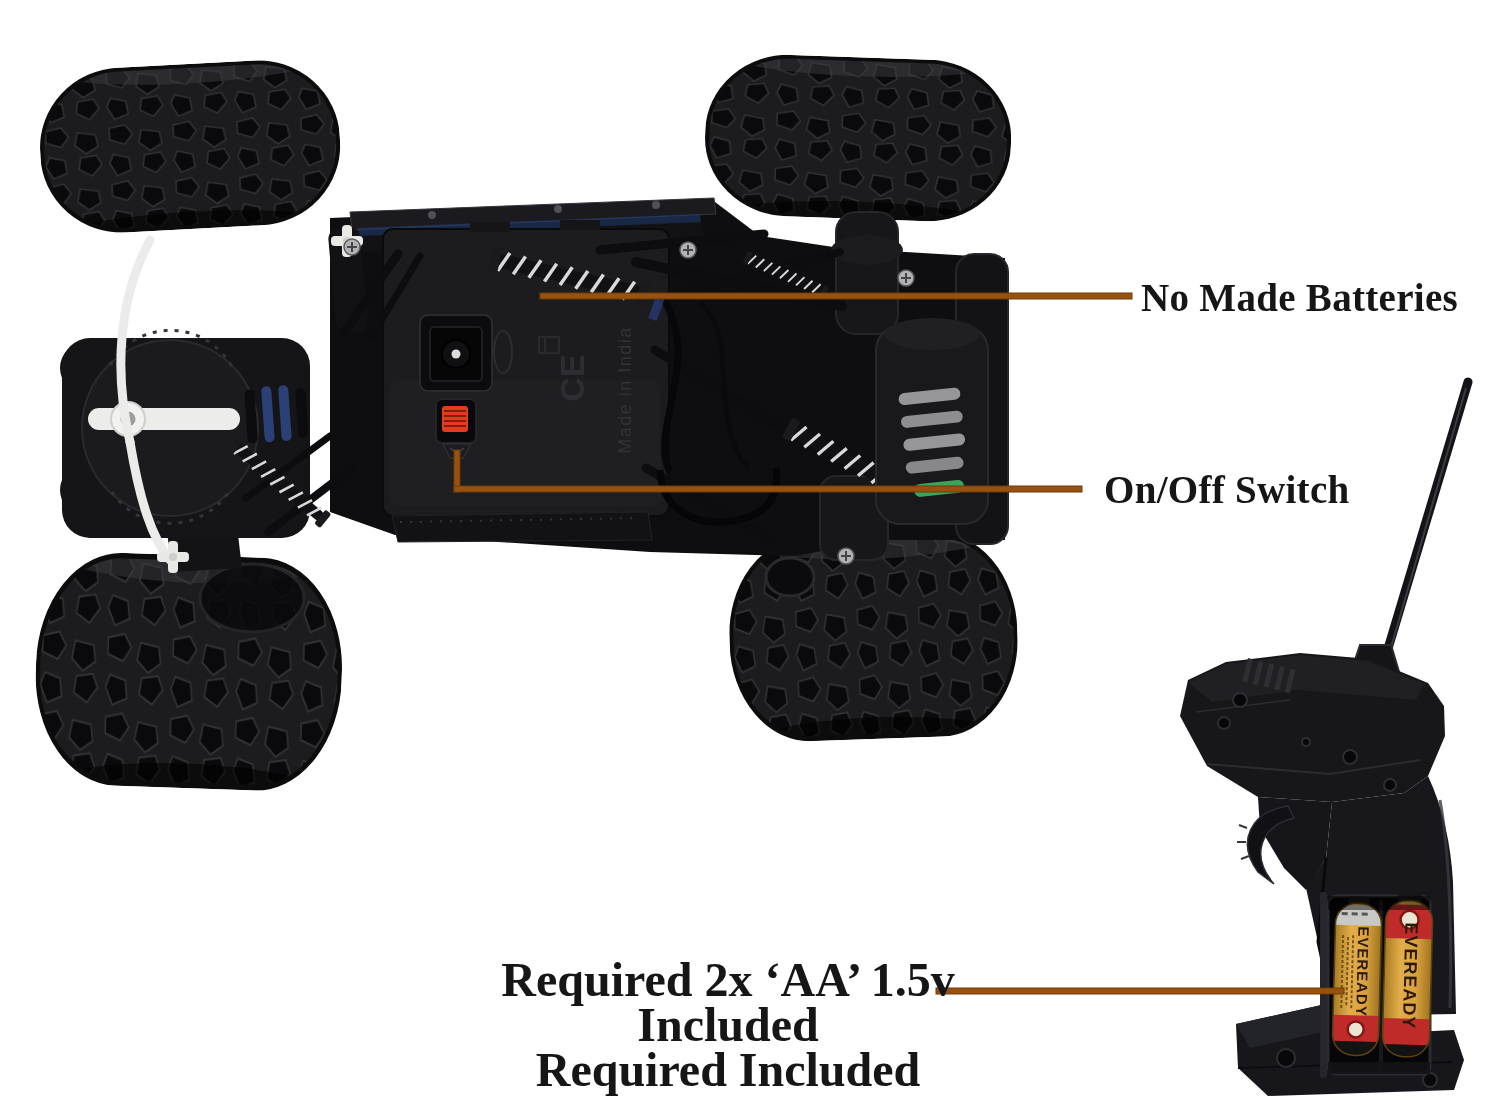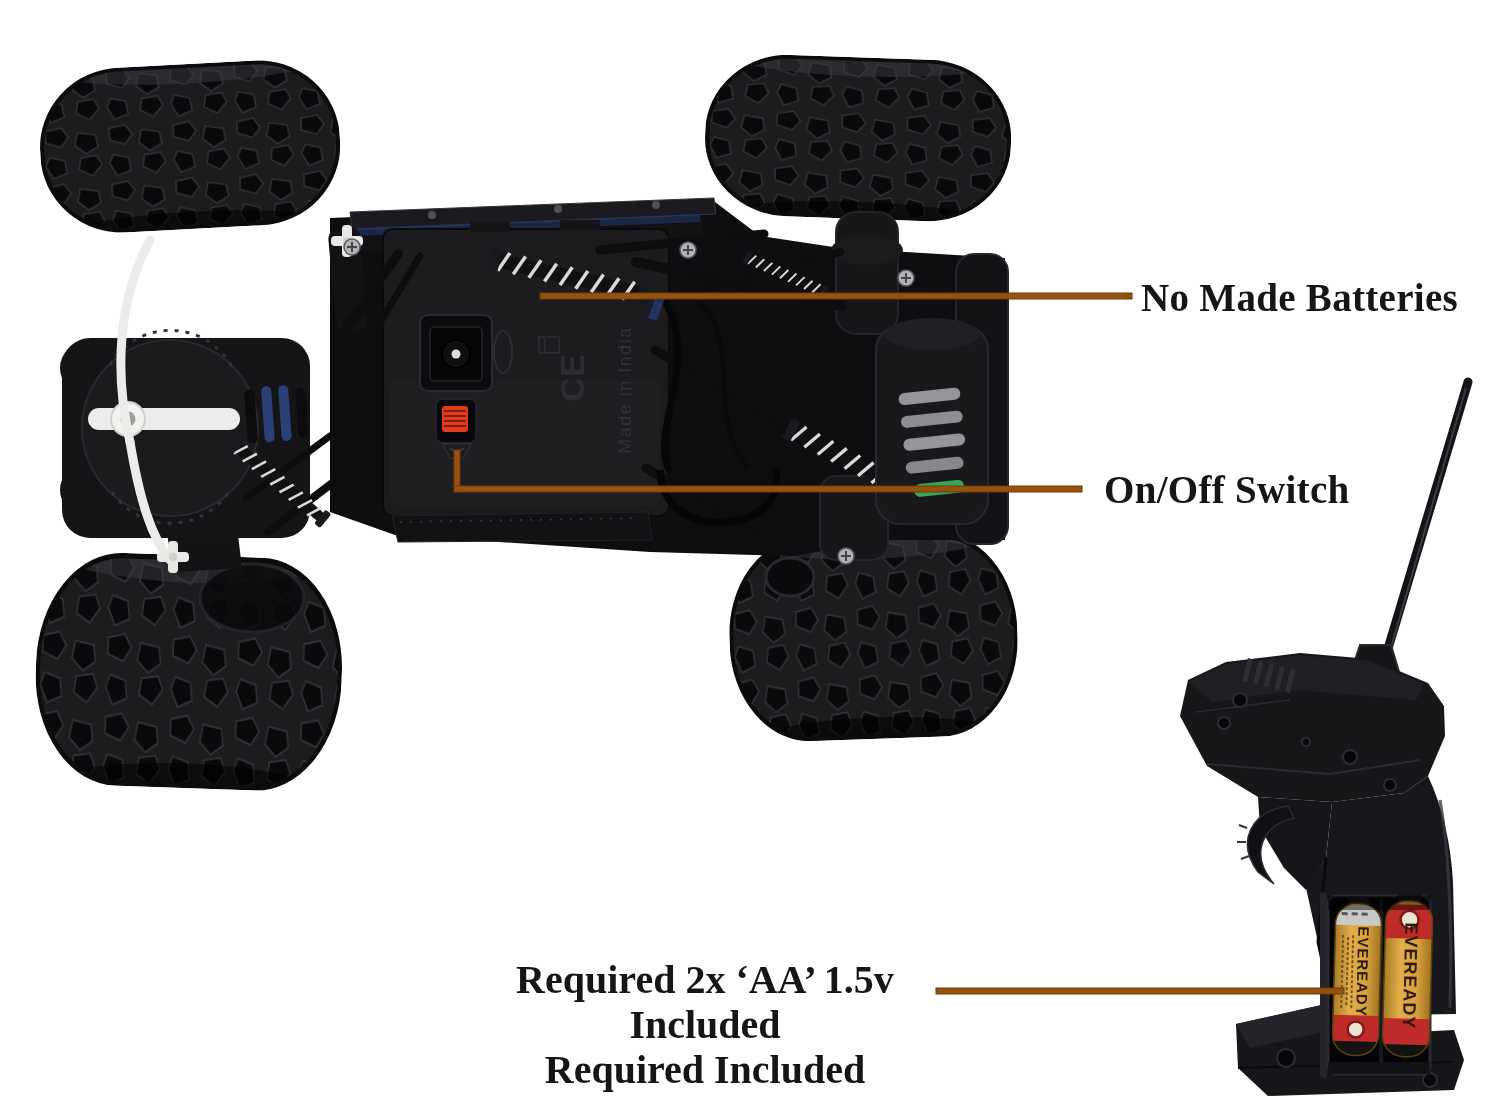--- a/index.html
+++ b/index.html
@@ -8,23 +8,23 @@
     background:var(--background,#ffffff);
     font-family:"Liberation Serif","DejaVu Serif",serif;
   }
   .stage svg{position:absolute;left:0;top:0;}
   .callout-label{
     position:absolute;color:var(--label-text,#161616);
     font-weight:bold;font-size:39px;line-height:44px;white-space:nowrap;
     letter-spacing:.3px;
   }
   .label-block{
-    position:absolute;left:475px;top:957px;width:460px;
+    position:absolute;left:498px;top:957px;width:460px;
     text-align:center;color:var(--label-text,#161616);
-    font-weight:bold;font-size:40px;line-height:45px;
+    font-weight:bold;font-size:48px;line-height:45px;
   }
 </style>
 </head>
 <body>
 
 <div class="stage">
 
 <svg width="1500" height="1105" viewBox="0 0 1500 1105">
   <defs>
     <pattern id="tread" width="64" height="58" patternUnits="userSpaceOnUse">

